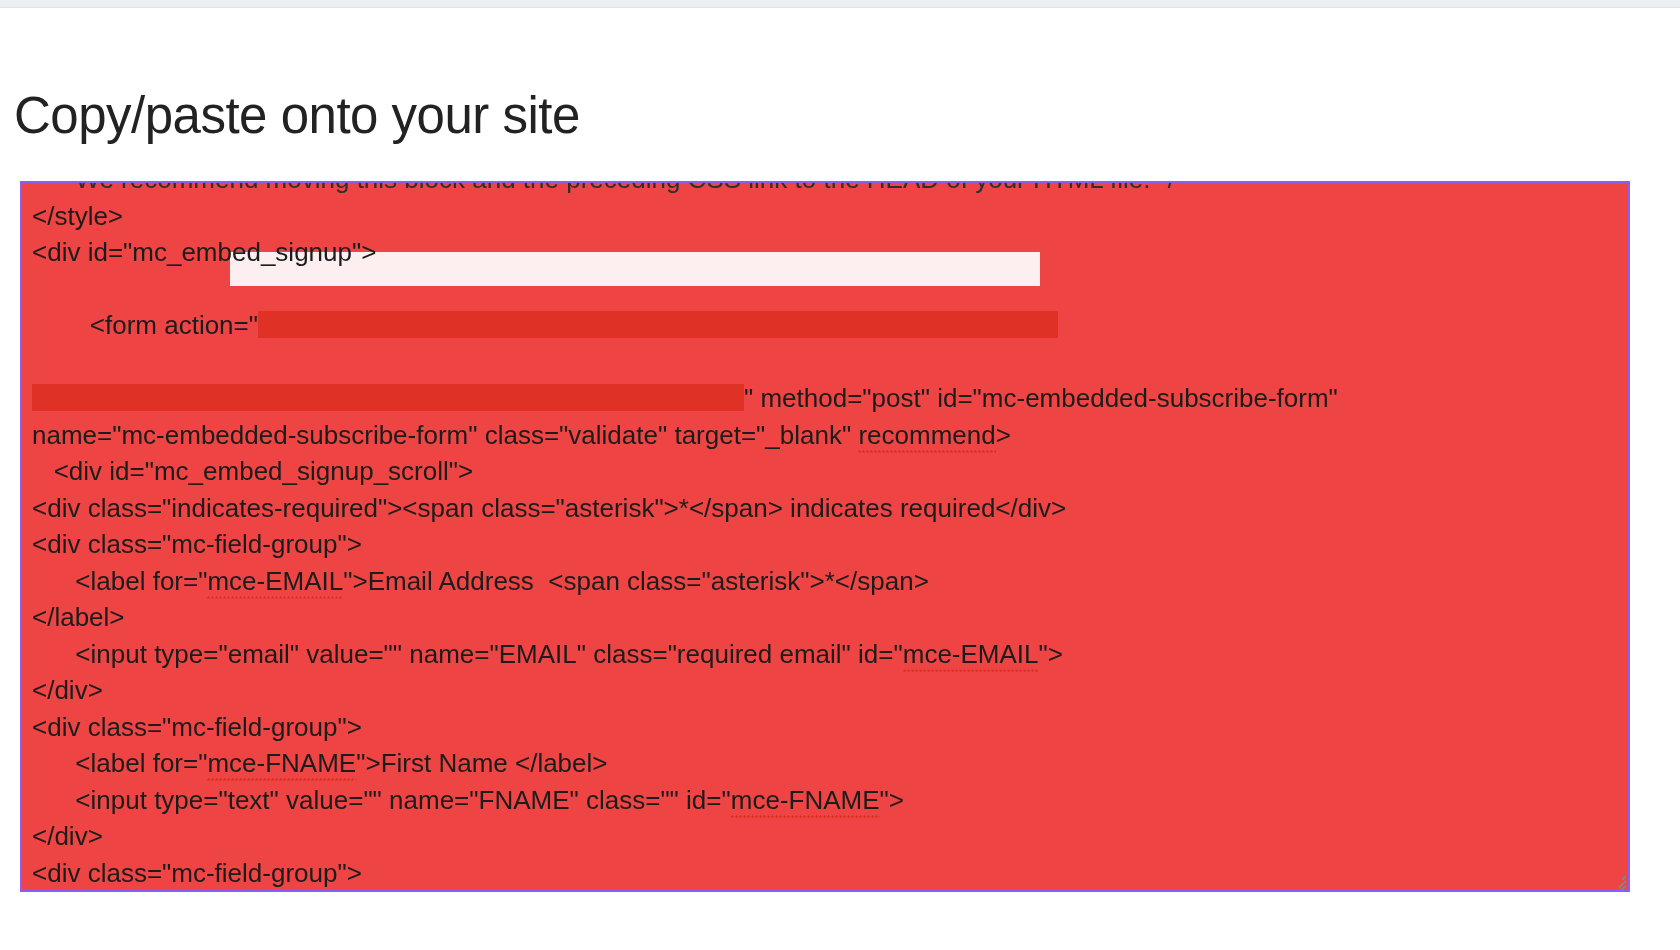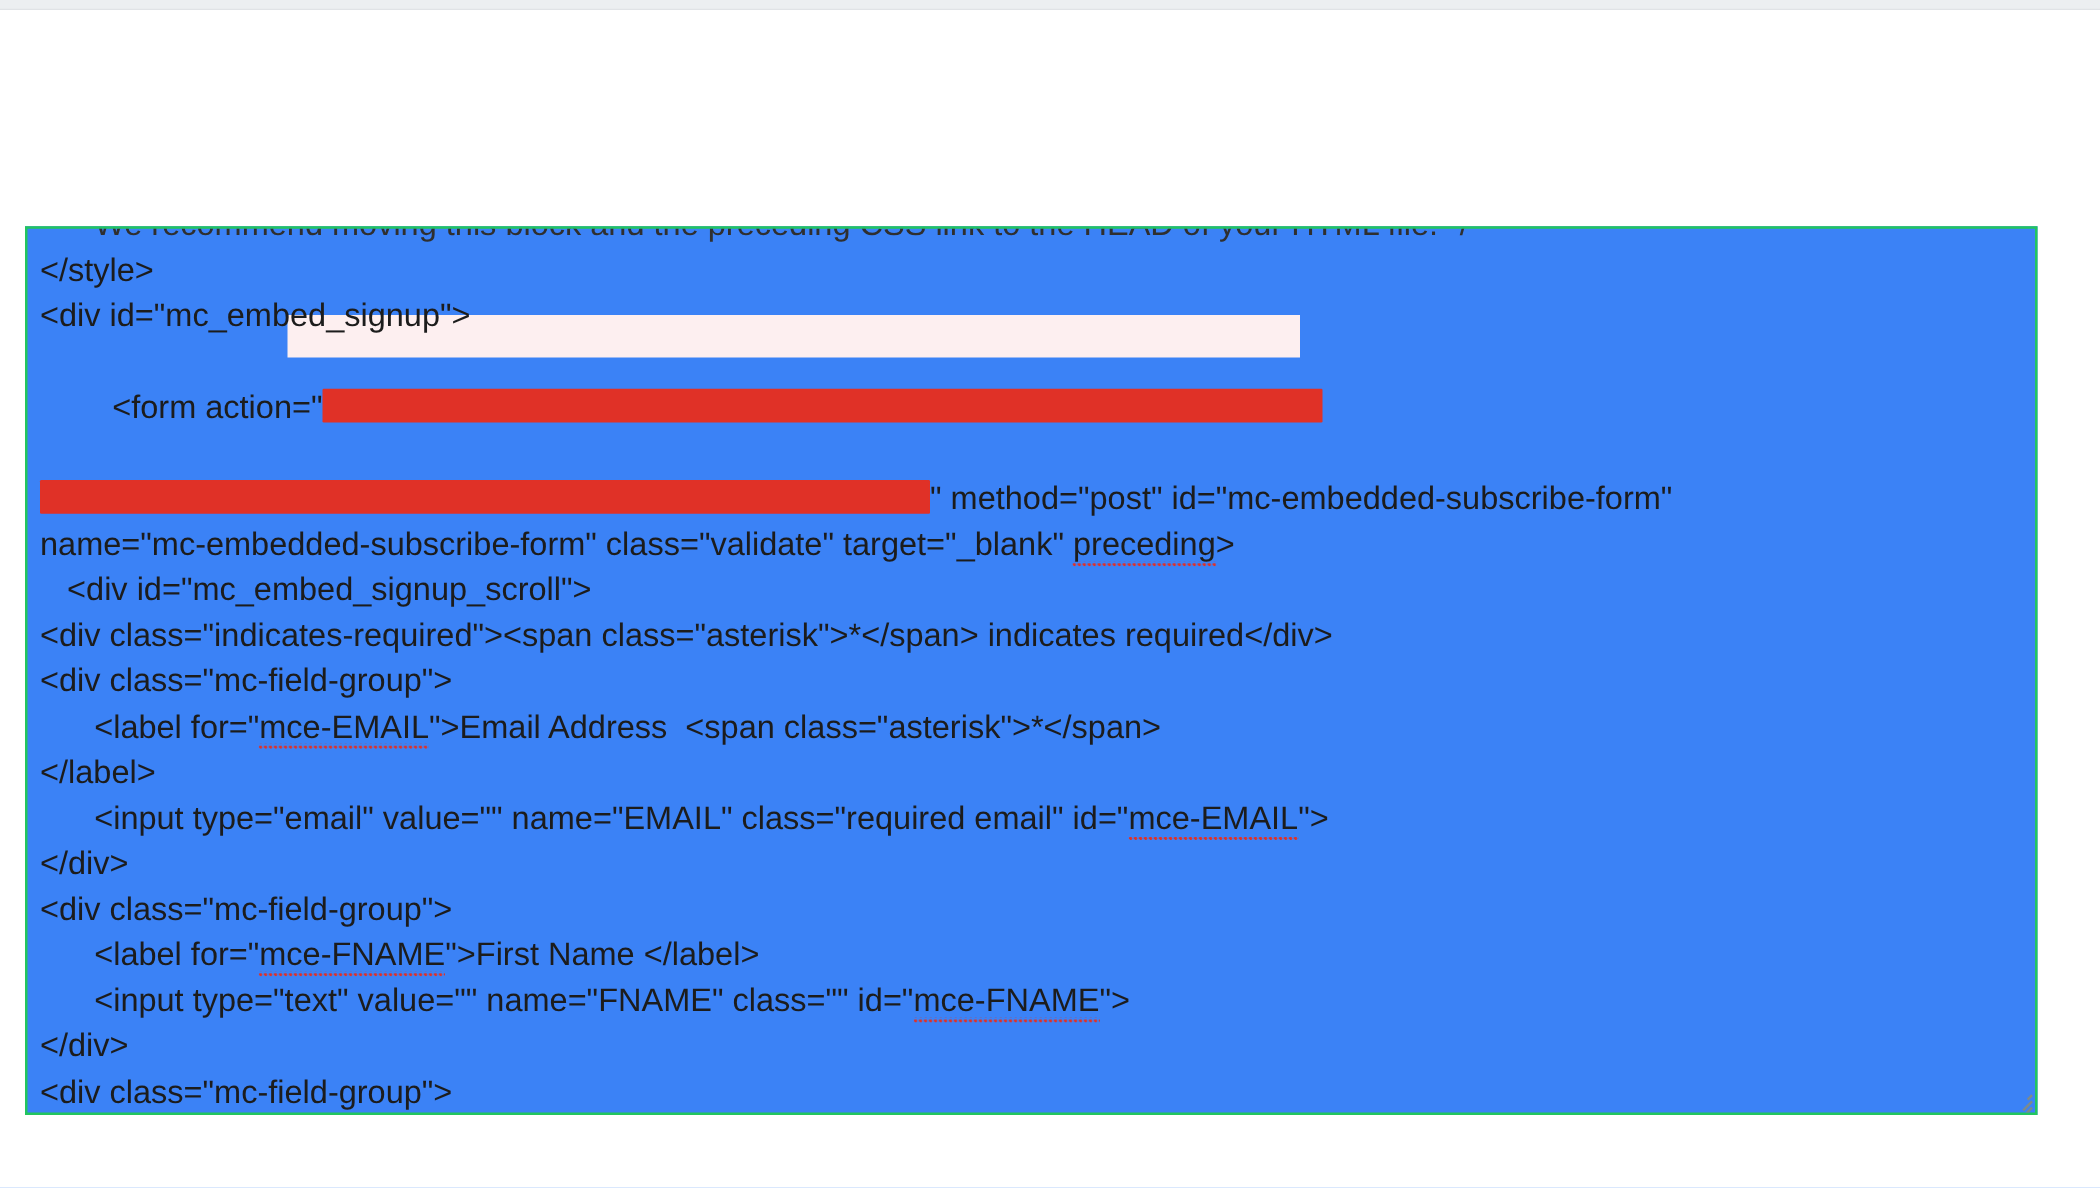--- a/index.html
+++ b/index.html
@@ -42,22 +42,22 @@
     white-space: nowrap;
   }
 
   .code-box {
     position: absolute;
     left: 20px;
     top: 181px;
     width: 1610px;
     height: 711px;
     box-sizing: border-box;
-    border: 2px solid #22c55e;
-    background: #3b82f6;
+    border: 2px solid #8b5cf6;
+    background: #ef4444;
     overflow: hidden;
   }
 
   .code-scroll {
     position: absolute;
     left: 0;
     
     top: -22px;
     width: 100%;
     padding: 0 8px 0 10px;
@@ -135,38 +135,39 @@
 
   .code-inner { position: relative; z-index: 1; }
 </style>
 </head>
 <body>
 
 <div id="page">
 
   <div class="top-strip"></div>
 
+  <h1 class="page-title">Copy/paste onto your site</h1>
 
   <div class="code-box">
     <div class="redact-bg"></div>
     <div class="code-scroll">
 
       <div class="code-line clipped code-inner">      We recommend moving this block and the preceding CSS link to the HEAD of your HTML file. */</div>
 
       <div class="code-line code-inner">&lt;/style&gt;</div>
 
       <div class="code-line code-inner">&lt;div id="mc_embed_signup"&gt;</div>
 
       <div class="code-line code-inner">
         <span>&lt;form action="</span><span class="redact r1"></span>
       </div>
 
       <div class="code-line code-inner"><span class="redact r2"></span><span>" method="post" id="mc-embedded-subscribe-form"</span></div>
 
-      <div class="code-line code-inner">name="mc-embedded-subscribe-form" class="validate" target="_blank" <span class="squiggle">preceding</span>&gt;</div>
+      <div class="code-line code-inner">name="mc-embedded-subscribe-form" class="validate" target="_blank" <span class="squiggle">recommend</span>&gt;</div>
 
       <div class="code-line code-inner">   &lt;div id="mc_embed_signup_scroll"&gt;</div>
 
 
       <div class="code-line code-inner">&lt;div class="indicates-required"&gt;&lt;span class="asterisk"&gt;*&lt;/span&gt; indicates required&lt;/div&gt;</div>
 
       <div class="code-line code-inner">&lt;div class="mc-field-group"&gt;</div>
 
       <div class="code-line code-inner">      &lt;label for="<span class="squiggle">mce-EMAIL</span>"&gt;Email Address  &lt;span class="asterisk"&gt;*&lt;/span&gt;</div>
 

